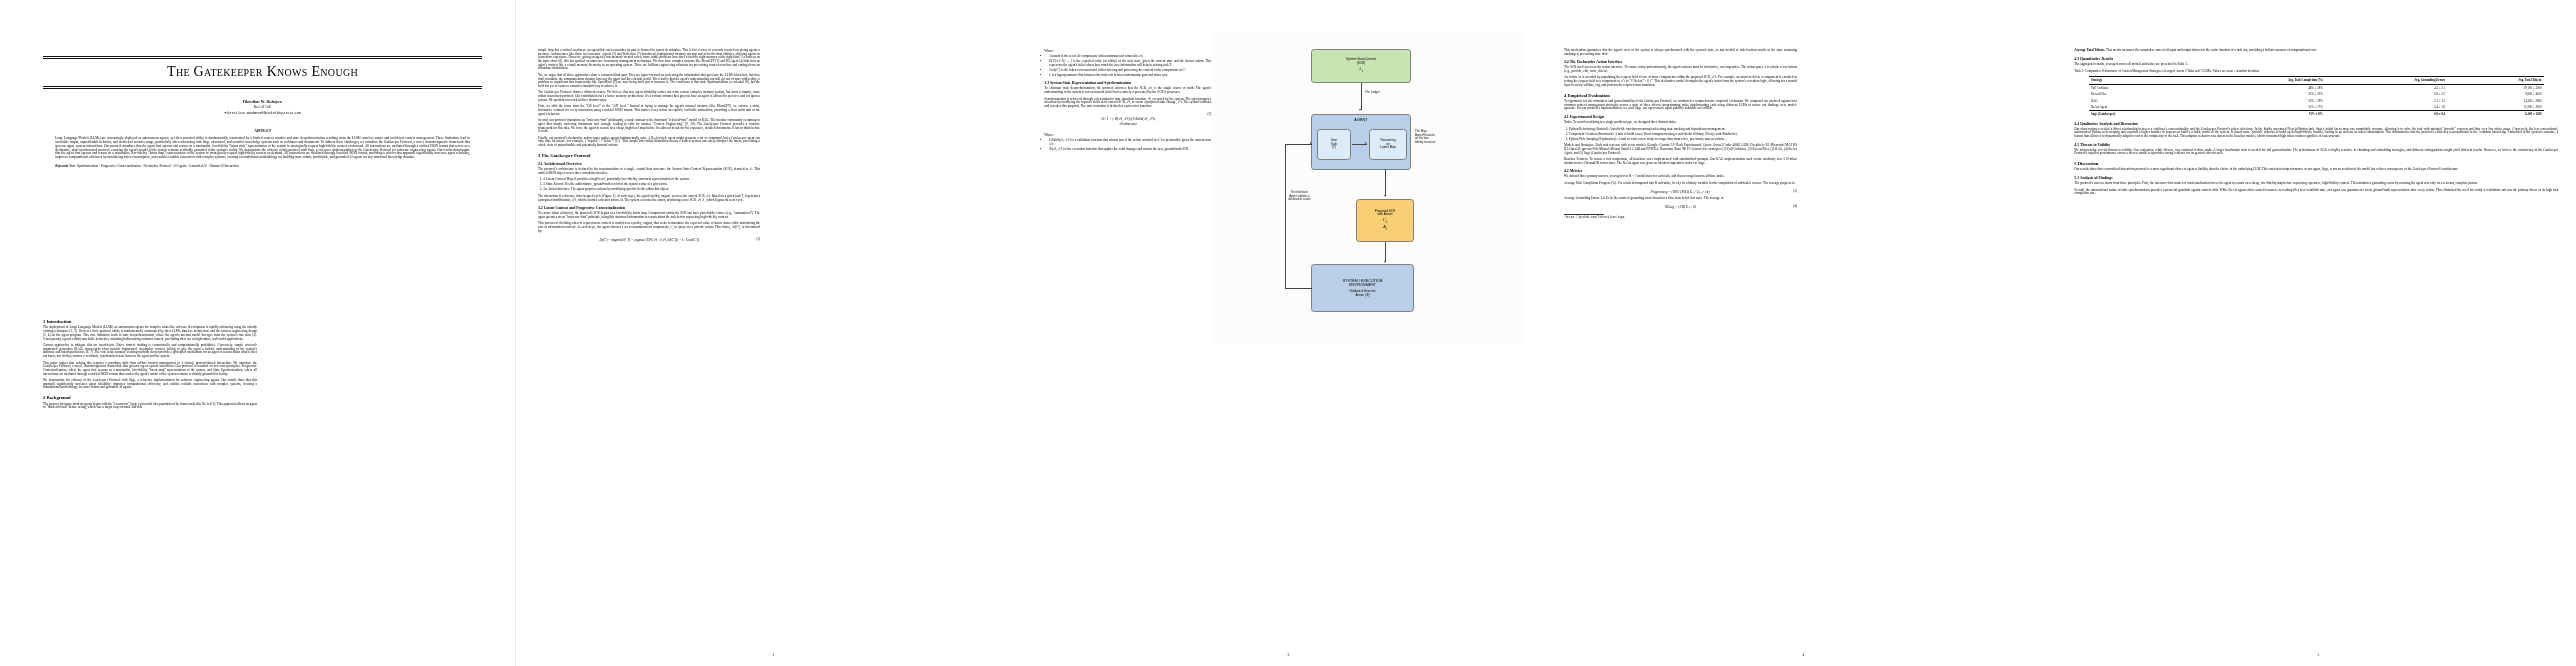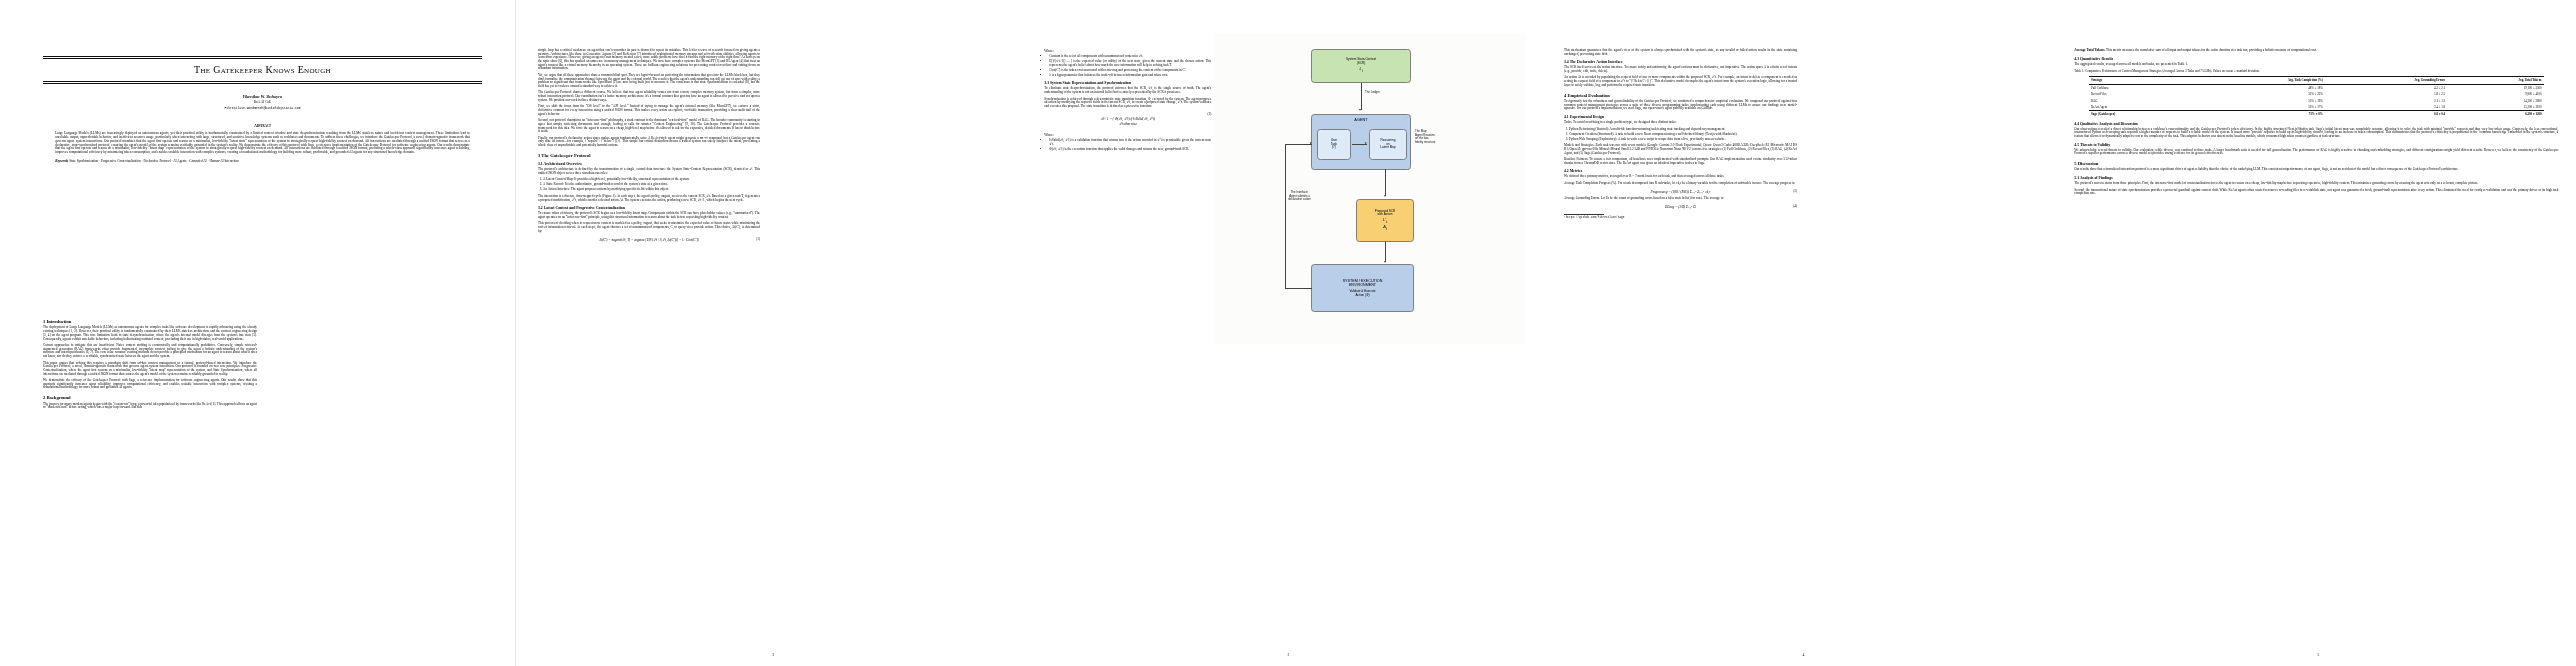--- a/index.html
+++ b/index.html
@@ -22,21 +22,21 @@
   .pgnum{position:absolute;bottom:10px;width:100%;text-align:center;font-size:3.6px;}
 
   
   .arxiv{position:absolute;left:5.6px;top:167px;transform:rotate(-90deg);
          transform-origin:left top;white-space:nowrap;font-size:7.2px;color:#555;
          letter-spacing:0.2px;}
 
   
   .rule-top,.rule-bot{height:0.9px;background:#111;}
   .rule-thin{height:0.4px;background:#111;margin-top:0.7px;}
-  .paper-title{font-variant:small-caps;font-size:10px;text-align:center;
+  .paper-title{font-variant:small-caps;font-size:14px;text-align:center;
                letter-spacing:0.3px;padding:6.1px 0 6.1px 0;}
   .authblock{text-align:center;margin-top:12.2px;}
   .auth-name{font-weight:bold;font-size:3.7px;}
   .auth-aff{font-size:3.4px;margin-top:1.1px;}
   .auth-mail{font-family:"Liberation Mono",monospace;font-size:3.1px;margin-top:1.7px;}
   .abs-head{text-align:center;font-variant:small-caps;font-weight:bold;
             font-size:4px;margin:13.3px 0 3.3px 0;}
   .abs-body{padding:0 12.2px;}
   .abs-body p{font-size:3.4px;line-height:1.16;}
   .kw{padding:0 12.2px;margin-top:3.9px;font-size:3.3px;}

